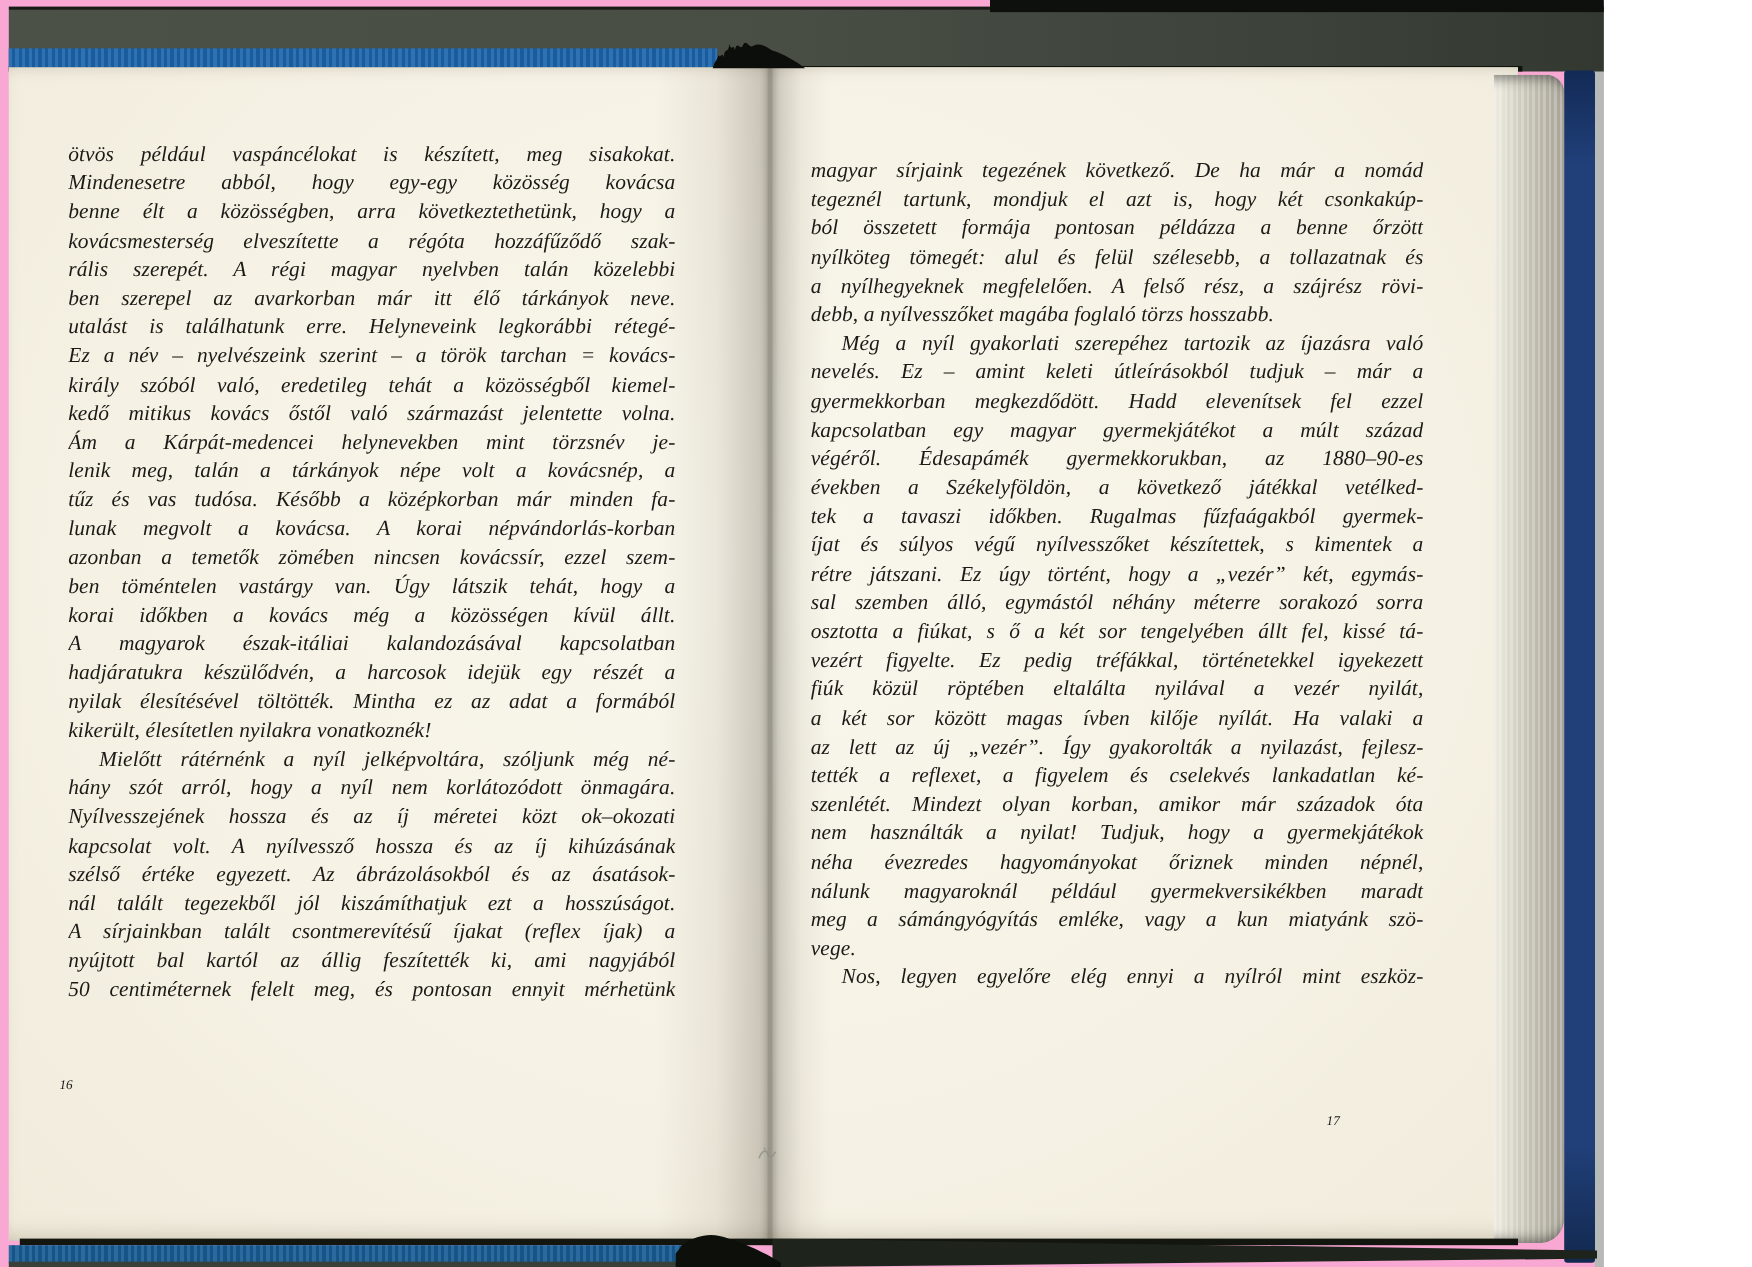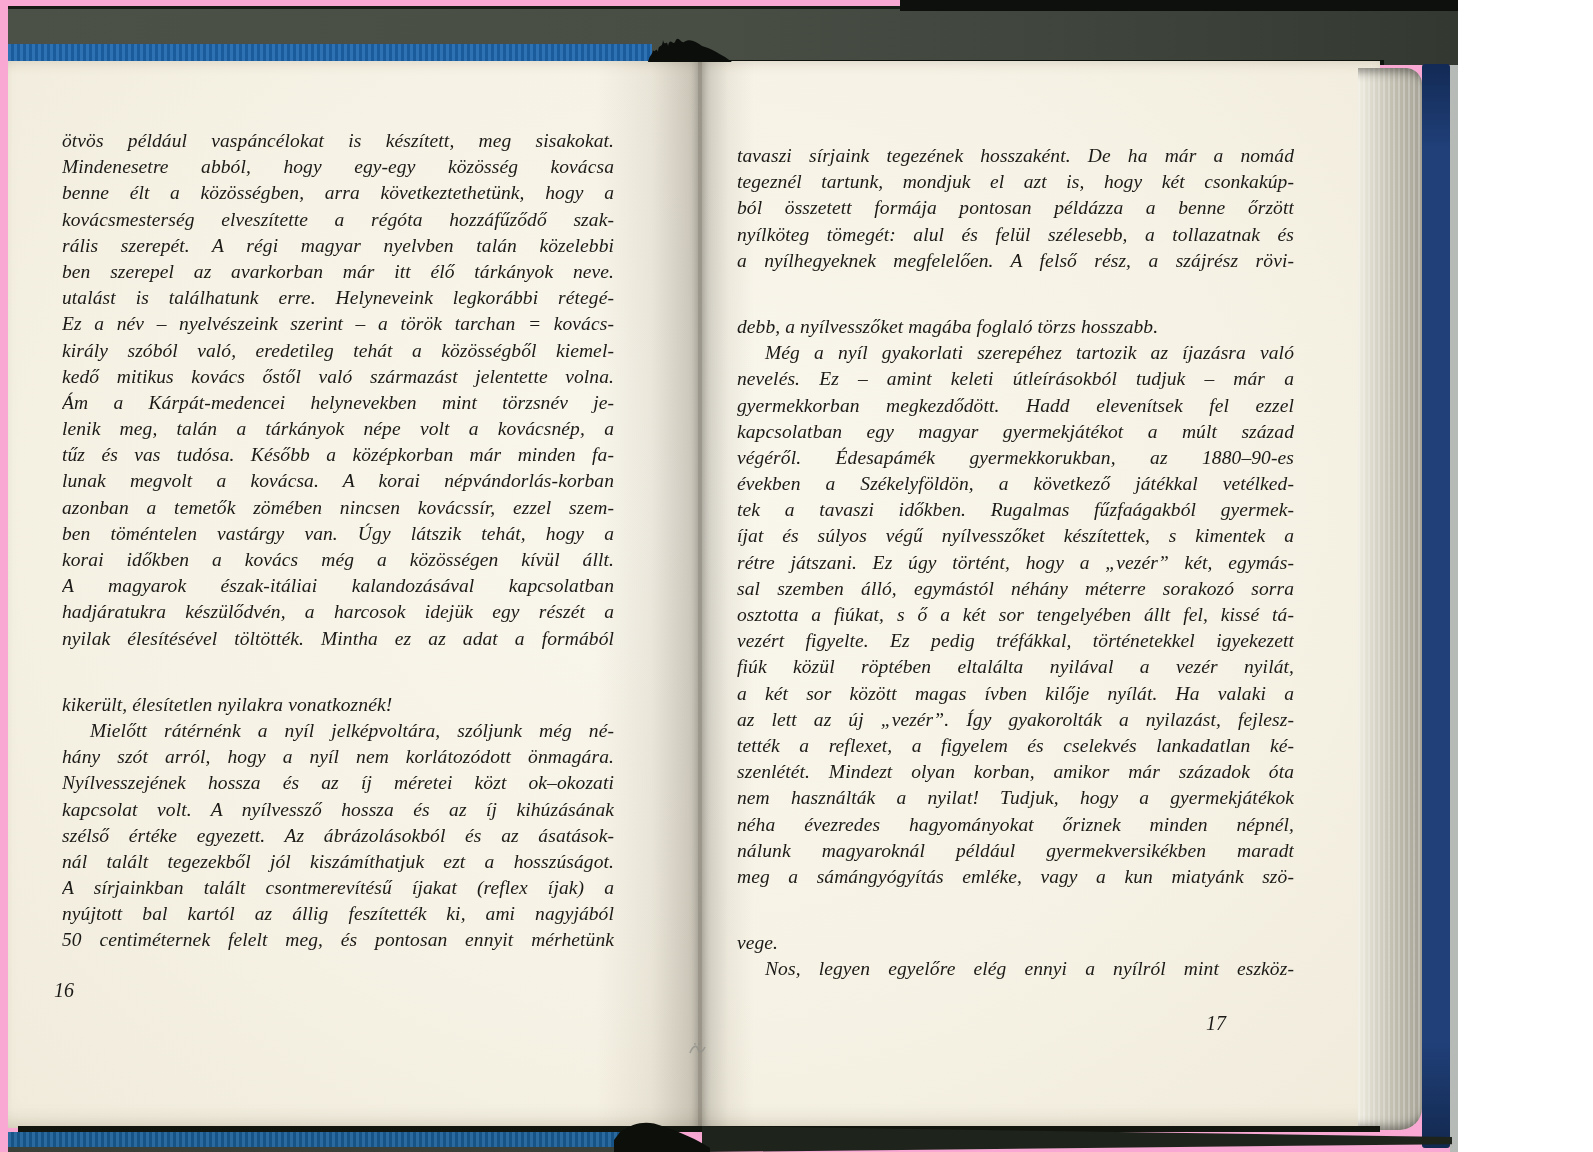--- a/index.html
+++ b/index.html
@@ -85,26 +85,26 @@
   .pen-mark{position:absolute;left:688px;top:1042px;width:20px;height:16px;opacity:.75;}
   
   .text-col{
     position:absolute;color:#1b1a17;font-size:19.5px;line-height:26.2px;
     letter-spacing:0.1px;
   }
   .text-col .line{
     height:26.2px;overflow:hidden;white-space:normal;
     text-align:justify;text-align-last:justify;
   }
-  .text-col .line.para-end{text-align-last:left;margin-top:40px;}
+  .text-col .line.para-end{text-align-last:left;}
   .text-col .line.indent{text-indent:28px;}
   .text-left{left:62px;top:128px;width:552px;}
   .text-right{left:737px;top:143px;width:557px;}
   .page-number{
-    position:absolute;color:#1b1a17;font-size:20px;
+    position:absolute;color:#1b1a17;font-size:12px;
   }
   .page-number-left{left:54px;top:979px;}
   .page-number-right{left:1206px;top:1012px;}
 </style>
 </head>
 <body>
 
 <div class="scan">
 
   <div class="bg-right"></div>
@@ -175,21 +175,21 @@
       <div class="line">kapcsolat volt. A nyílvessző hossza és az íj kihúzásának</div>
       <div class="line">szélső értéke egyezett. Az ábrázolásokból és az ásatások-</div>
       <div class="line">nál talált tegezekből jól kiszámíthatjuk ezt a hosszúságot.</div>
       <div class="line">A sírjainkban talált csontmerevítésű íjakat (reflex íjak) a</div>
       <div class="line">nyújtott bal kartól az állig feszítették ki, ami nagyjából</div>
       <div class="line">50 centiméternek felelt meg, és pontosan ennyit mérhetünk</div>
     </div>
   <div class="page-number page-number-left">16</div>
 
   <div class="text-col text-right">
-      <div class="line">tavaszi sírjaink tegezének hosszaként. De ha már a nomád</div>
+      <div class="line">magyar sírjaink tegezének következő. De ha már a nomád</div>
       <div class="line">tegeznél tartunk, mondjuk el azt is, hogy két csonkakúp-</div>
       <div class="line">ból összetett formája pontosan példázza a benne őrzött</div>
       <div class="line">nyílköteg tömegét: alul és felül szélesebb, a tollazatnak és</div>
       <div class="line">a nyílhegyeknek megfelelően. A felső rész, a szájrész rövi-</div>
       <div class="line para-end">debb, a nyílvesszőket magába foglaló törzs hosszabb.</div>
       <div class="line indent">Még a nyíl gyakorlati szerepéhez tartozik az íjazásra való</div>
       <div class="line">nevelés. Ez – amint keleti útleírásokból tudjuk – már a</div>
       <div class="line">gyermekkorban megkezdődött. Hadd elevenítsek fel ezzel</div>
       <div class="line">kapcsolatban egy magyar gyermekjátékot a múlt század</div>
       <div class="line">végéről. Édesapámék gyermekkorukban, az 1880–90-es</div>

